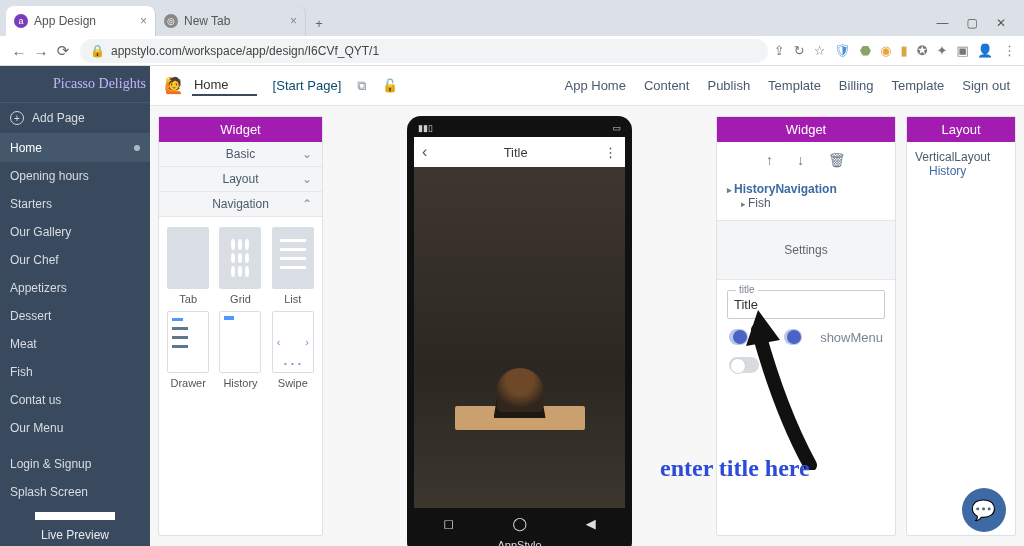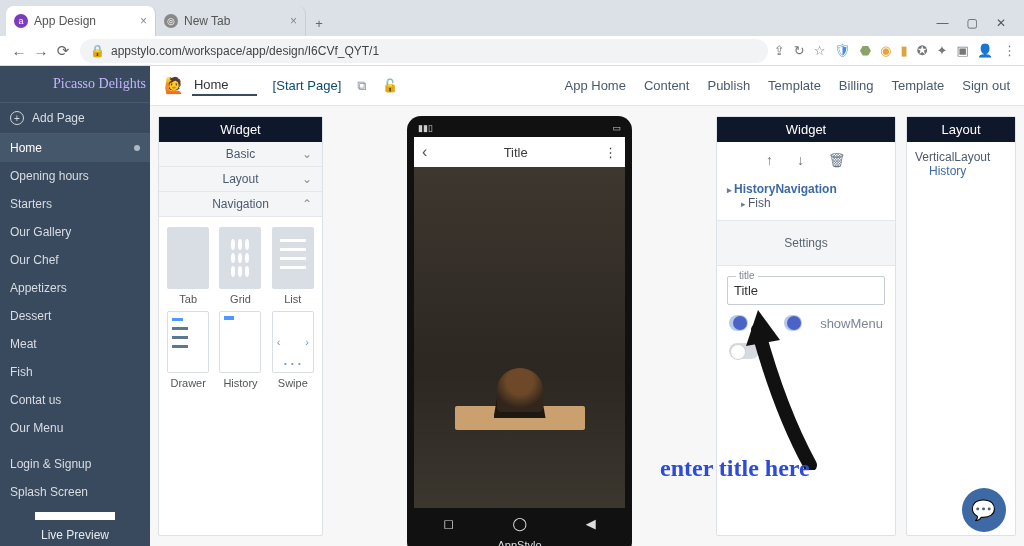--- a/index.html
+++ b/index.html
@@ -41,21 +41,21 @@
 .page-select{ display:flex; align-items:center; gap:8px;}
 .page-select .man{ font-size:16px;}
 .page-name{ border-bottom:2px solid #394a5e; padding:2px 28px 2px 2px; color:#333;}
 .start-page{ color:#0c4a6e;}
 .top-links{ margin-left:auto; display:flex; gap:18px; color:#4a5a6d;}
 .top-links span{cursor:pointer;}
 
 .workspace{ flex:1; display:flex; padding:10px 8px; gap:10px; overflow:hidden;}
 
 .panel{ background:#fff; border:1px solid #dde2e8; border-radius:2px; display:flex; flex-direction:column;}
-.panel-head{ background:#0f172a; color:#fff; text-align:center; padding:5px 0; font-size:13px;}
+.panel-head{ background:#a21caf; color:#fff; text-align:center; padding:5px 0; font-size:13px;}
 .accordion{ border-bottom:1px solid #e4e7ec;}
 .acc-head{ background:#f4f5f7; color:#4a5a6d; padding:5px 10px; text-align:center; position:relative; font-size:12px; cursor:pointer;}
 .acc-head .chev{ position:absolute; right:10px; top:5px; color:#8a9099;}
 
 .widgets-panel{ width:165px;}
 .widget-grid{ display:grid; grid-template-columns:repeat(3,1fr); gap:6px; padding:10px 6px;}
 .wg { display:flex; flex-direction:column; align-items:center; gap:4px; font-size:11px; color:#555;}
 .wg .box{ width:42px; height:62px; background:#d9dee4; border-radius:2px; position:relative; overflow:hidden;}
 .wg .box.outline{ background:#fff; border:1px solid #d9dee4;}
 .dots9{ position:absolute; inset:12px; display:grid; grid-template-columns:repeat(3,1fr); grid-template-rows:repeat(3,1fr); gap:3px;}
@@ -81,21 +81,21 @@
 .ph-nav{ height:30px; display:flex; align-items:center; justify-content:space-around; color:#ddd; font-size:13px;}
 .ph-brand{ text-align:center; color:#d8dde3; font-size:11px; padding:1px 0 3px;}
 
 
 .settings-panel{ width:180px;}
 .sp-icons{ display:flex; justify-content:center; gap:24px; padding:10px 0; color:#6a7584; font-size:14px;}
 .tree{ padding:4px 10px 10px; font-size:12px;}
 .tree .n1{ color:#3d6aa5; font-weight:bold;}
 .tree .n2{ color:#4e5b6c; padding-left:14px;}
 .tree .bul::before{ content:"▸ "; font-size:9px; color:#6e7c8c;}
-.sett-head{ background:#f4f5f7; text-align:center; padding:15px 0; color:#5a6573; font-size:12px; border-top:1px solid #e4e7ec; border-bottom:1px solid #e4e7ec;}
+.sett-head{ background:#f4f5f7; text-align:center; padding:22px 0; color:#5a6573; font-size:12px; border-top:1px solid #e4e7ec; border-bottom:1px solid #e4e7ec;}
 .field{ padding:10px 10px 4px;}
 .fld-box{ border:1px solid #c6ccd4; border-radius:2px; padding:6px 6px; position:relative;}
 .fld-lab{ position:absolute; top:-7px; left:8px; background:#fff; font-size:10px; color:#7b8594; padding:0 3px;}
 .fld-box input{ border:none; outline:none; width:100%; font-size:13px; color:#333;}
 .toggles{ display:flex; align-items:center; gap:18px; padding:6px 12px; font-size:13px; color:#7b8594;text-align:center;}
 .tg{ width:30px; height:16px; border-radius:10px; position:relative;}
 .tg::after{ content:""; position:absolute; width:14px; height:14px; border-radius:50%; top:1px;}
 .tg.on{ background:#b9c8ea;} .tg.on::after{ background:#4a63c4; right:1px;}
 .tg.off{ background:#d7dbe0;} .tg.off::after{ background:#fff; left:1px; border:1px solid #cfd3d9;}
 

